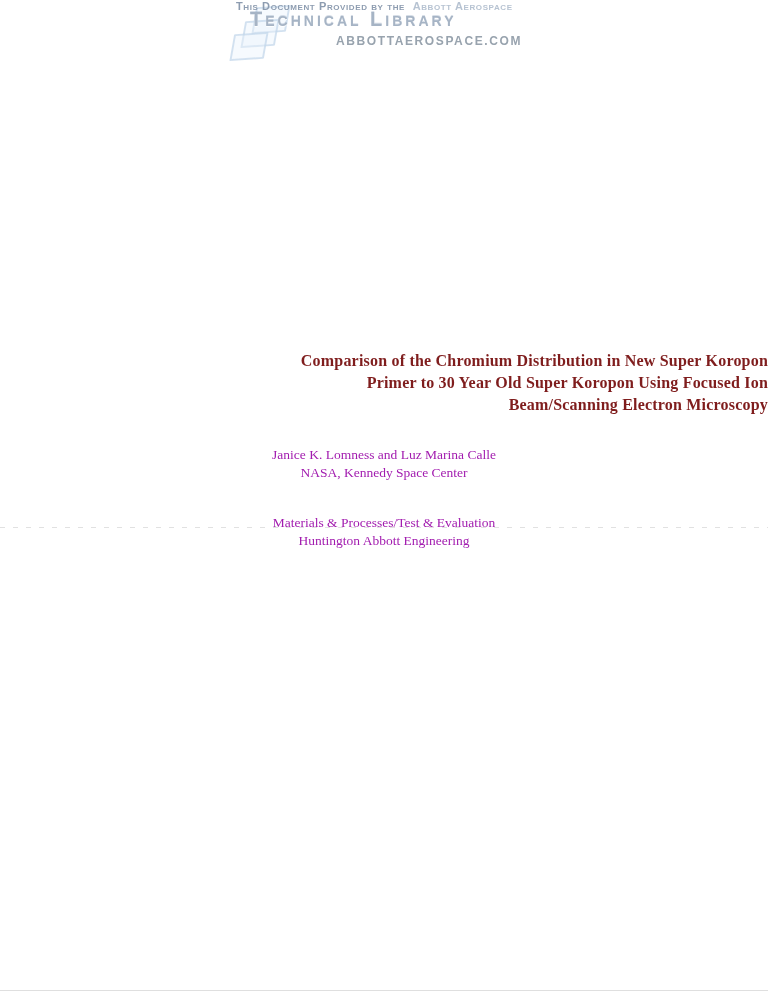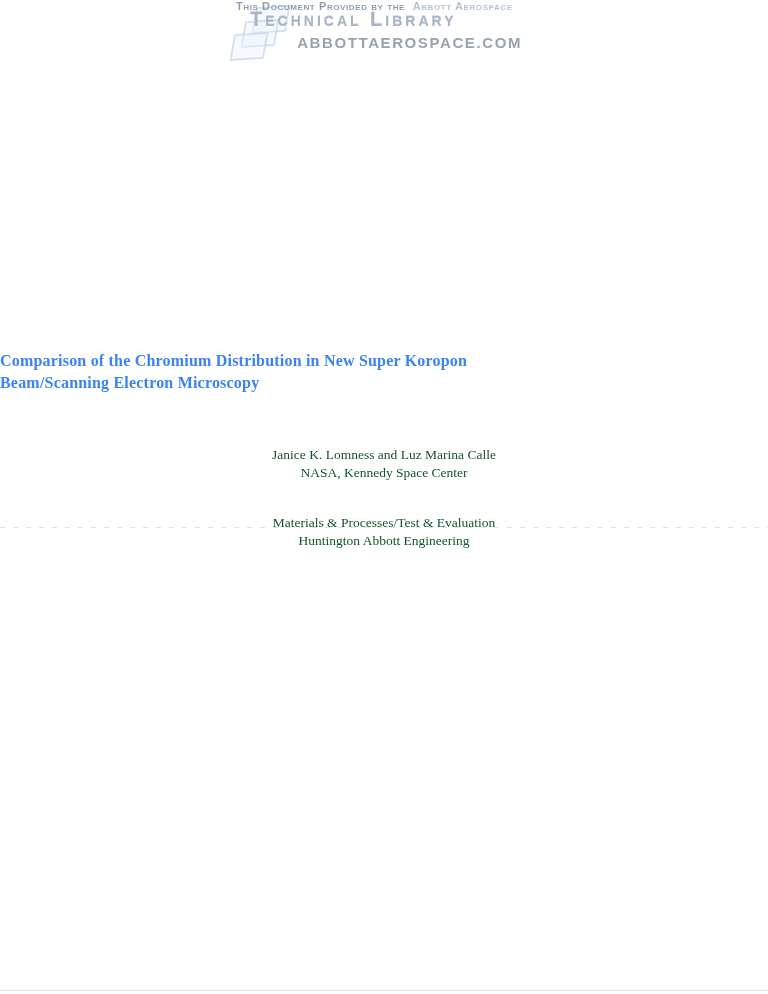--- a/index.html
+++ b/index.html
@@ -57,46 +57,46 @@
     font-size: 20px;
     font-weight: bold;
     letter-spacing: 3px;
     color: #a6b4c5;
     text-shadow: 0 1px 0 rgba(255,255,255,0.9), 0 -1px 0 rgba(140,160,185,0.35);
   }
   .website {
     position: absolute;
     top: 34px; right: 2px;
     font-family: "Liberation Sans", sans-serif;
-    font-size: 15px;
+    font-size: 12px;
     font-weight: bold;
     letter-spacing: 1.6px;
     color: #98a3ae;
   }
 
   
   .doc-title {
     position: absolute;
     top: 350px; left: 0;
     width: 768px;
-    text-align: left;
+    text-align: right;
     font-size: 16px;
     font-weight: bold;
     line-height: 22px;
-    color: #3b82f6;
+    color: #7f1d1d;
     letter-spacing: 0.2px;
   }
   .author-block {
     position: absolute;
     left: 0;
     width: 768px;
     text-align: center;
     font-size: 13.5px;
     line-height: 17.5px;
-    color: #14532d;
+    color: #a21caf;
   }
   .author-block.first  { top: 446px; }
   .author-block.second { top: 514px; }
   .line { display: block; }
 
   
   .artifact-mid {
     position: absolute;
     top: 527px; left: 0;
     width: 768px; height: 1px;
@@ -127,20 +127,21 @@
   <div class="provided-line">
     <span class="provided-prefix">This Document Provided by the</span>
     <span class="provided-brand">Abbott Aerospace</span>
   </div>
   <div class="library-title">Technical Library</div>
   <div class="website">ABBOTTAEROSPACE.COM</div>
 </div>
 
 <div class="doc-title">
   <span class="line">Comparison of the Chromium Distribution in New Super Koropon</span>
+  <span class="line">Primer to 30 Year Old Super Koropon Using Focused Ion</span>
   <span class="line">Beam/Scanning Electron Microscopy</span>
 </div>
 
 <div class="author-block first">
   <span class="line">Janice K. Lomness and Luz Marina Calle</span>
   <span class="line">NASA, Kennedy Space Center</span>
 </div>
 
 <div class="author-block second">
   <span class="line">Materials &amp; Processes/Test &amp; Evaluation</span>

